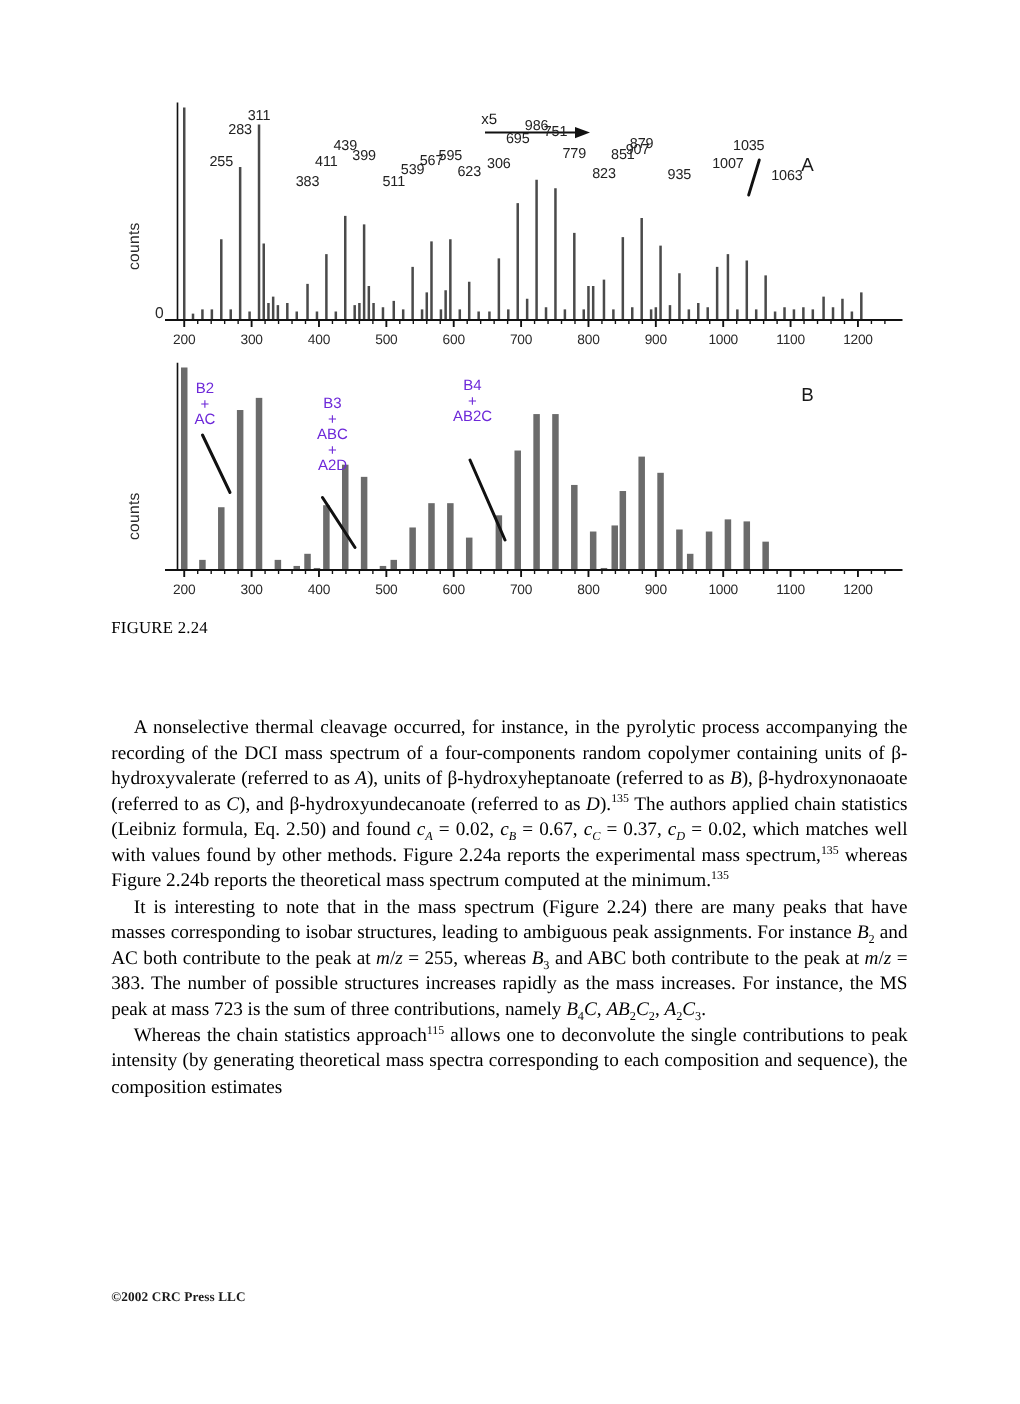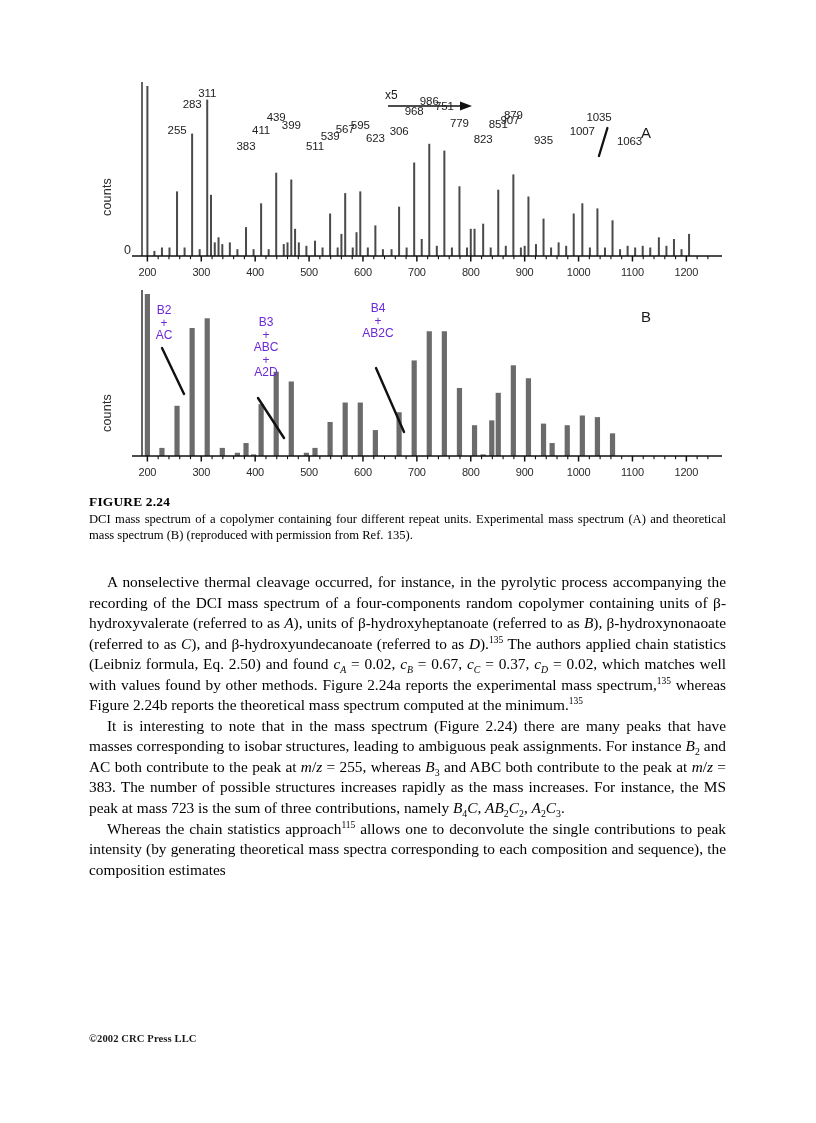--- a/index.html
+++ b/index.html
@@ -107,24 +107,24 @@
 
   
   #caption {
     position: absolute;
     left: 89px;
     top: 494px;
     width: 637px;
   }
   #caption-title {
     font-family: "Liberation Serif", serif;
-    font-weight: bold;
+    font-weight: normal;
     font-size: 13.4px;
     letter-spacing: .2px;
-    margin-bottom: 2px;
+    margin-bottom: 20px;
   }
   #caption-body {
     font-family: "Liberation Serif", serif;
     font-size: 12.6px;
     line-height: 15.6px;
     text-align: justify;
   }
 
   
   #body-text {
@@ -336,21 +336,21 @@
         <div class="peak-label" style="left: 158.021px; top: 62px;">383</div>
         <div class="peak-label" style="left: 173.112px; top: 46px;">411</div>
         <div class="peak-label" style="left: 188.203px; top: 33px;">439</div>
         <div class="peak-label" style="left: 203.294px; top: 41px;">399</div>
         <div class="peak-label" style="left: 227.008px; top: 62px;">511</div>
         <div class="peak-label" style="left: 242.1px; top: 52px;">539</div>
         <div class="peak-label" style="left: 257.191px; top: 45px;">567</div>
         <div class="peak-label" style="left: 272.282px; top: 41px;">595</div>
         <div class="peak-label" style="left: 287.373px; top: 54px;">623</div>
         <div class="peak-label" style="left: 311.087px; top: 47px;">306</div>
-        <div class="peak-label" style="left: 326.178px; top: 27px;">968</div>
+        <div class="peak-label" style="left: 326.178px; top: 27px;">695</div>
         <div class="peak-label" style="left: 341.269px; top: 17px;">986</div>
         <div class="peak-label" style="left: 356.361px; top: 22px;">751</div>
         <div class="peak-label" style="left: 371.452px; top: 39px;">779</div>
         <div class="peak-label" style="left: 395.166px; top: 55px;">823</div>
         <div class="peak-label" style="left: 410.257px; top: 40px;">851</div>
         <div class="peak-label" style="left: 425.348px; top: 31px;">879</div>
         <div class="peak-label" style="left: 422px; top: 36px;">907</div>
         <div class="peak-label" style="left: 455.531px; top: 56px;">935</div>
         <div class="peak-label" style="left: 494.336px; top: 47px;">1007</div>
         <div class="peak-label" style="left: 511px; top: 33px;">1035</div>
@@ -479,21 +479,20 @@
         <div class="anno-label" style="left: 290px; top: 12px;">B4
 +
 AB2C</div>
       </div>
   </div>
 
 </div>
 
 <div id="caption">
   <div id="caption-title">FIGURE 2.24</div>
-  <div id="caption-body">DCI mass spectrum of a copolymer containing four different repeat units. Experimental mass spectrum (A) and theoretical mass spectrum (B) (reproduced with permission from Ref. 135).</div>
 </div>
 
 <div id="body-text">
   <p class="indent">A nonselective thermal cleavage occurred, for instance, in the pyrolytic process accompanying the recording of the DCI mass spectrum of a four-components random copolymer containing units of β-hydroxyvalerate (referred to as <i>A</i>), units of β-hydroxyheptanoate (referred to as <i>B</i>), β-hydroxynonaoate (referred to as <i>C</i>), and β-hydroxyundecanoate (referred to as <i>D</i>).<sup>135</sup> The authors applied chain statistics (Leibniz formula, Eq. 2.50) and found <i>c<sub>A</sub></i> = 0.02, <i>c<sub>B</sub></i> = 0.67, <i>c<sub>C</sub></i> = 0.37, <i>c<sub>D</sub></i> = 0.02, which matches well with values found by other methods. Figure 2.24a reports the experimental mass spectrum,<sup>135</sup> whereas Figure 2.24b reports the theoretical mass spectrum computed at the minimum.<sup>135</sup></p>
   <p class="indent">It is interesting to note that in the mass spectrum (Figure 2.24) there are many peaks that have masses corresponding to isobar structures, leading to ambiguous peak assignments. For instance <i>B</i><sub>2</sub> and AC both contribute to the peak at <i>m</i>/<i>z</i> = 255, whereas <i>B</i><sub>3</sub> and ABC both contribute to the peak at <i>m</i>/<i>z</i> = 383. The number of possible structures increases rapidly as the mass increases. For instance, the MS peak at mass 723 is the sum of three contributions, namely <i>B</i><sub>4</sub><i>C</i>, <i>AB</i><sub>2</sub><i>C</i><sub>2</sub>, <i>A</i><sub>2</sub><i>C</i><sub>3</sub>.</p>
   <p class="indent">Whereas the chain statistics approach<sup>115</sup> allows one to deconvolute the single contributions to peak intensity (by generating theoretical mass spectra corresponding to each composition and sequence), the composition estimates</p>
 </div>
 
 <div id="footer">©2002 CRC Press LLC</div>
 

